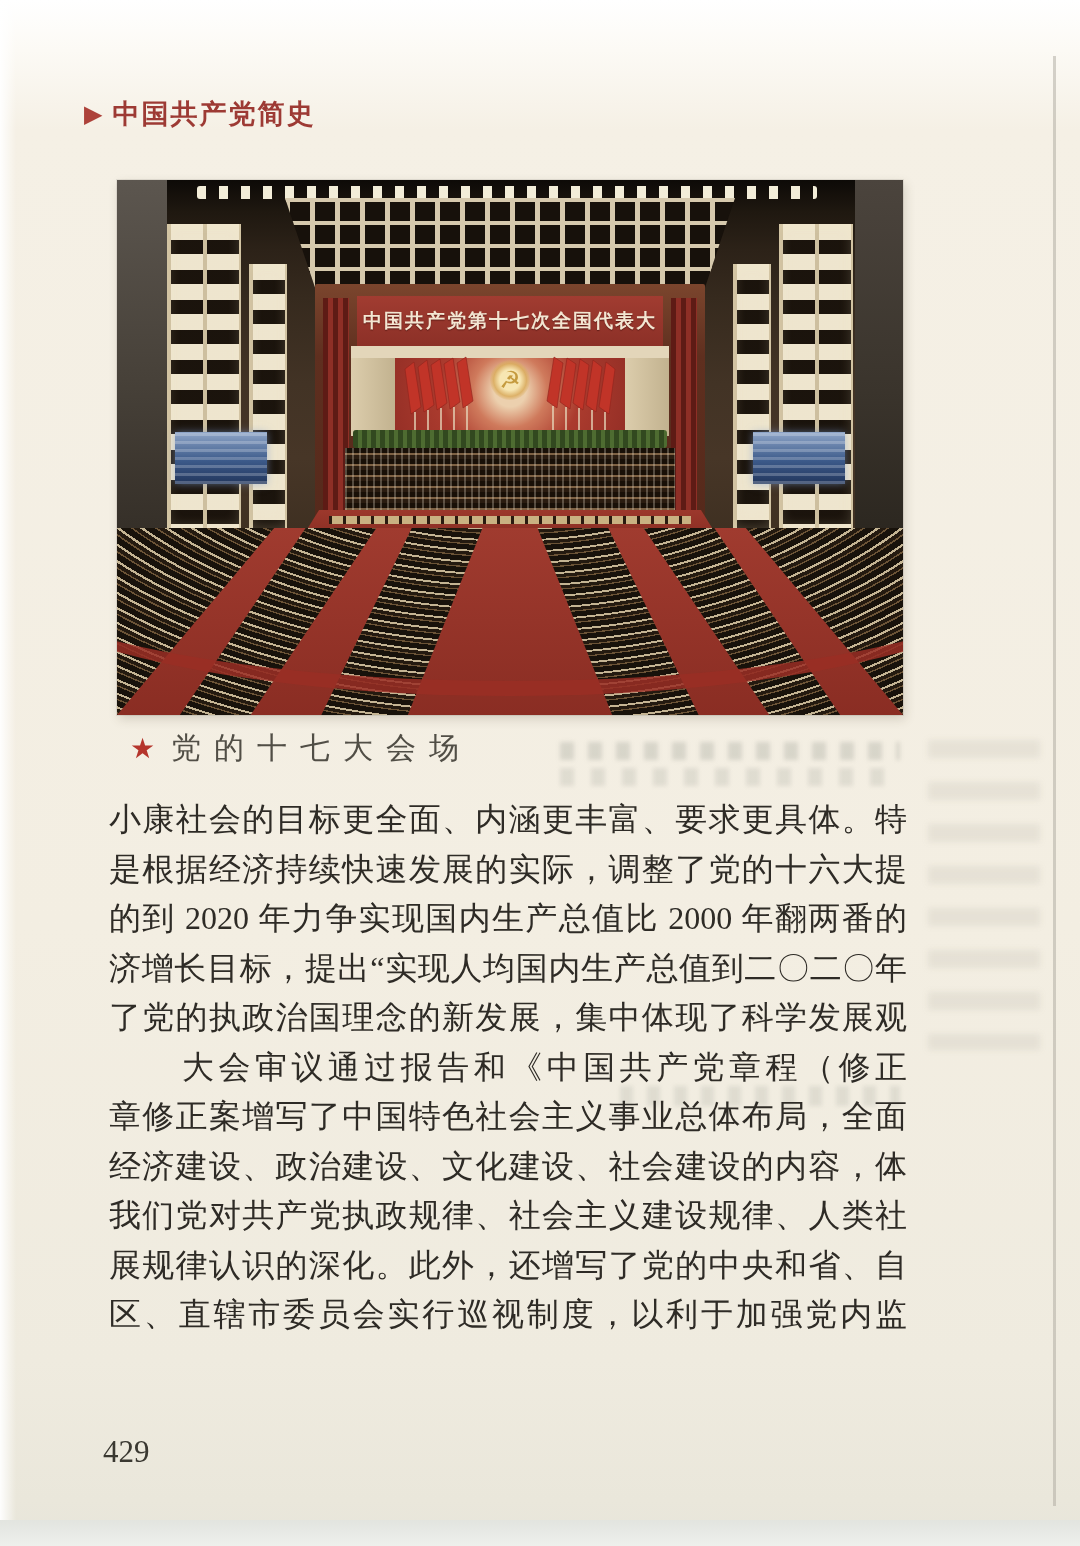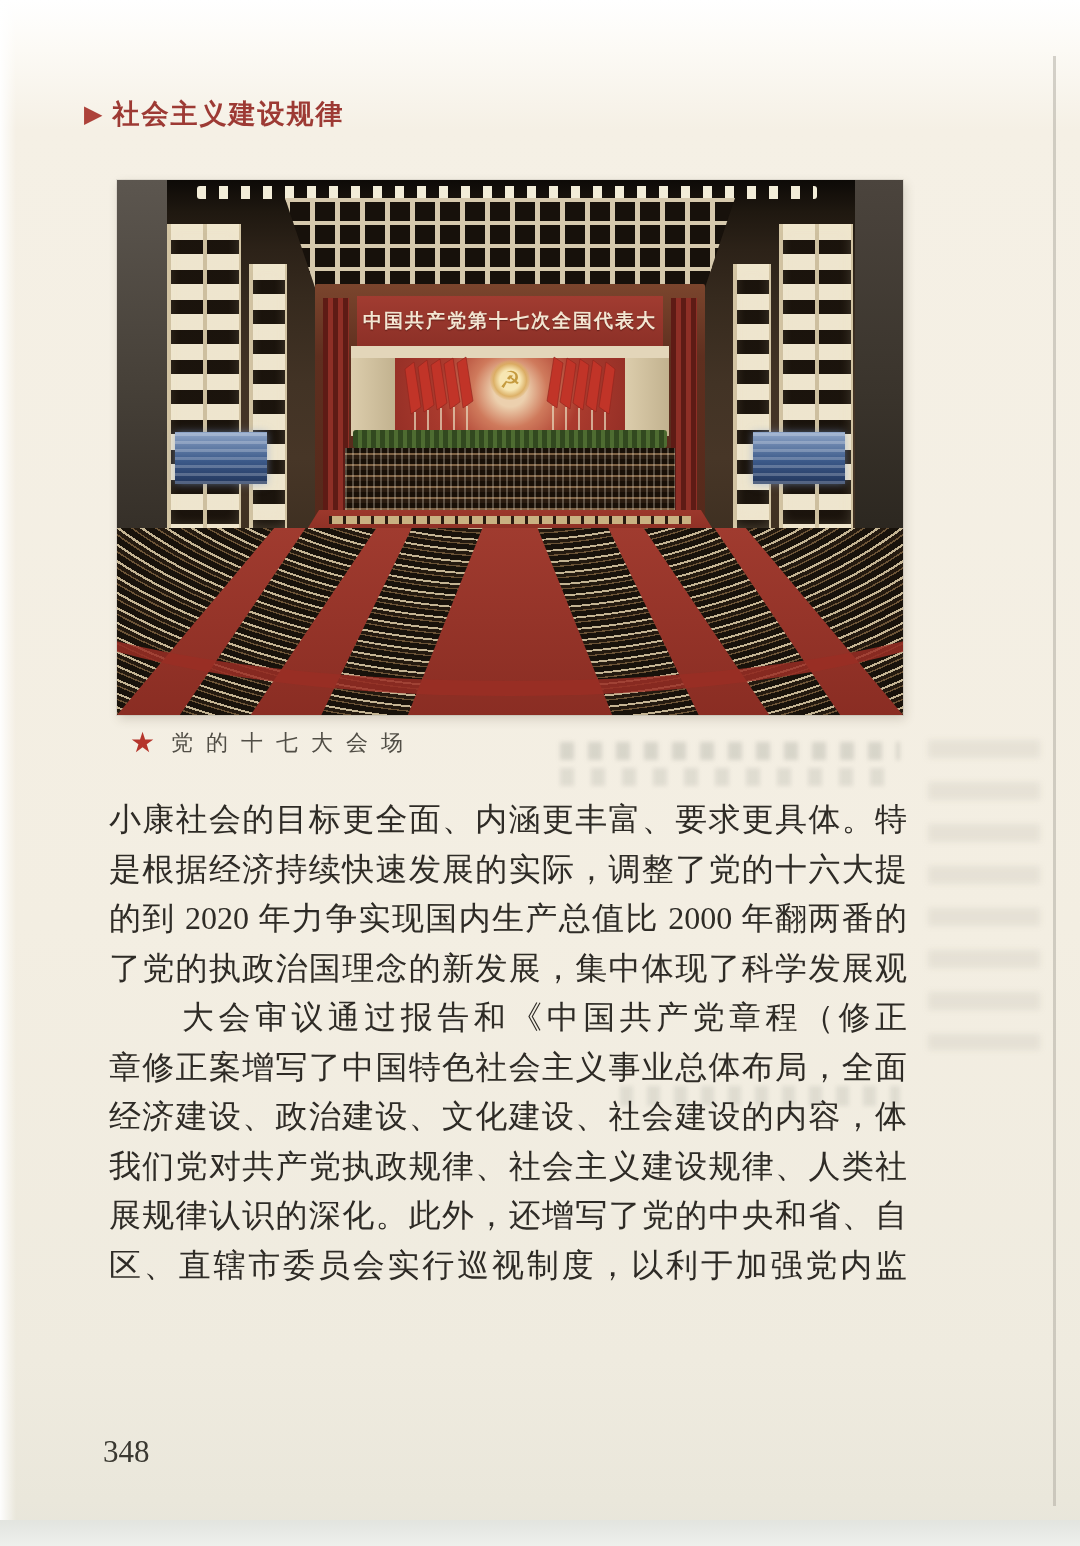--- a/index.html
+++ b/index.html
@@ -89,21 +89,21 @@
         border-bottom:15px solid rgba(154,46,36,.85);background:transparent;}
   .screen{width:92px;height:52px;top:252px;
         background:repeating-linear-gradient(0deg,rgba(255,255,255,.22) 0 3px,rgba(0,0,0,0) 3px 8px),
                    linear-gradient(180deg,#8fa6c8,#3c5a8a 55%,#22365c);
         box-shadow:0 0 8px rgba(130,160,210,.55);}
   .screen-l{left:58px;} .screen-r{left:636px;}
 
   
   .caption{position:absolute;left:130px;top:728px;display:flex;align-items:center;gap:16px;}
   .caption .star{color:#b5352c;font-size:28px;line-height:1;}
-  .caption .cap-text{color:#514e46;font-size:22px;letter-spacing:13px;}
+  .caption .cap-text{color:#514e46;font-size:30px;letter-spacing:13px;}
 
   
   .body-text{position:absolute;left:109px;top:795px;width:798px;color:#2e2b26;}
   .line{height:49.5px;line-height:49.5px;font-size:32px;
         text-align:justify;text-align-last:justify;text-justify:inter-character;
         white-space:normal;overflow:hidden;}
   .line.no-justify{text-align:left;text-align-last:left;}
 
   
   .page-number{position:absolute;left:103px;top:1434px;font-size:31px;color:#3a3831;}
@@ -119,21 +119,21 @@
         background:repeating-linear-gradient(180deg,rgba(120,118,106,.10) 0 18px,rgba(0,0,0,0) 18px 42px);}
 </style>
 </head>
 <body>
 
 <div class="page">
   <div class="edge-left"></div>
 
   <div class="header">
     <span class="arrow">▶</span>
-    <span class="title">社会主义建设规律</span>
+    <span class="title">中国共产党简史</span>
   </div>
 
   <div class="photo">
     <div class="ph-base"></div>
     <div class="ph-toplights"></div>
     <div class="ph-wall-left"></div>
     <div class="ph-wall-right"></div>
     <div class="ph-coffer"></div>
     <div class="pillar pl-outer-left"></div>
     <div class="pillar pl-inner-left"></div>
@@ -196,26 +196,27 @@
   </div>
 
   <div class="bleed bleed-a"></div>
   <div class="bleed bleed-b"></div>
   <div class="bleed bleed-c"></div>
 
   <div class="body-text">
     <div class="line">小康社会的目标更全面、内涵更丰富、要求更具体。特别</div>
     <div class="line">是根据经济持续快速发展的实际，调整了党的十六大提出</div>
     <div class="line">的到 2020 年力争实现国内生产总值比 2000 年翻两番的经</div>
+    <div class="line">济增长目标，提出“实现人均国内生产总值到二〇二〇年</div>
     <div class="line">了党的执政治国理念的新发展，集中体现了科学发展观的本</div>
     <div class="line">　　大会审议通过报告和《中国共产党章程（修正案）》。党</div>
     <div class="line">章修正案增写了中国特色社会主义事业总体布局，全面推进</div>
     <div class="line">经济建设、政治建设、文化建设、社会建设的内容，体现了</div>
     <div class="line">我们党对共产党执政规律、社会主义建设规律、人类社会发</div>
     <div class="line">展规律认识的深化。此外，还增写了党的中央和省、自治</div>
     <div class="line">区、直辖市委员会实行巡视制度，以利于加强党内监督、促</div>
   </div>
 
-  <div class="page-number">348</div>
+  <div class="page-number">429</div>
 
   <div class="edge-right"></div>
   <div class="bottom-band"></div>
 </div>
 
 </body></html>

